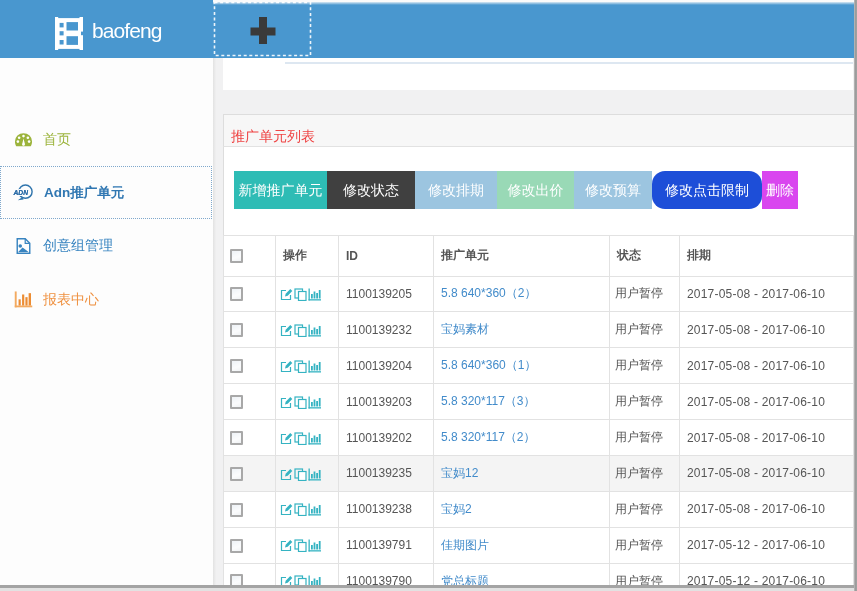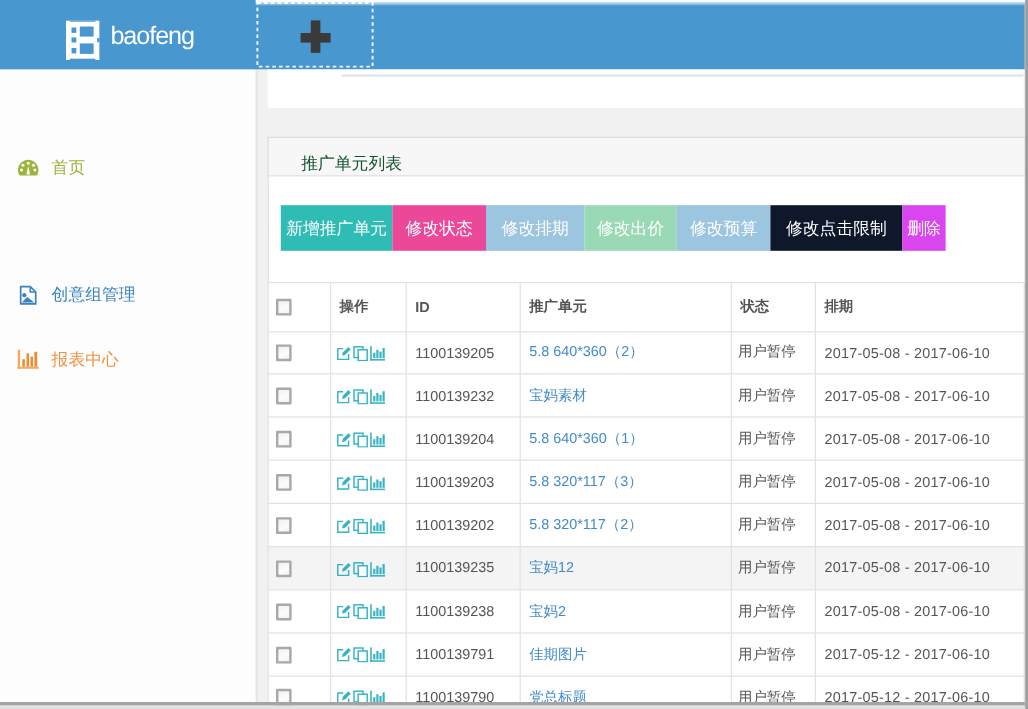--- a/index.html
+++ b/index.html
@@ -16,21 +16,21 @@
   #sidediv{left:213px;top:58px;width:3px;height:527px;background:linear-gradient(to right,#e2e2e2,#f0f0f1);}
   .mitem{position:absolute;left:0;width:212px;height:54px;}
   .mico{position:absolute;left:14px;top:50%;transform:translateY(-50%);width:19px;height:19px;}
   .mtext{position:absolute;left:43px;top:50%;transform:translateY(-50%);font-size:14px;white-space:nowrap;}
   
   #content{left:216px;top:58px;width:638px;height:527px;background:#f1f1f2;}
   #whitestrip{left:223px;top:58px;width:630px;height:32px;background:#fff;}
   #thinline{left:285px;top:62px;width:568px;height:2px;background:#dde7f1;}
   #panel{left:223px;top:114px;width:630px;height:470px;background:#fff;border:1px solid #dddddd;}
   #panelhead{left:223px;top:114px;width:630px;height:31px;background:#f7f7f7;border:1px solid #dddddd;border-bottom:1px solid #e2e2e2;}
-  #panelhead span{position:absolute;left:27px;top:13px;font-size:14px;color:#14532d;}
+  #panelhead span{position:absolute;left:7px;top:13px;font-size:14px;color:#ef4444;}
   
   #btnrow{left:234px;top:171px;height:38px;display:flex;}
   .btn{height:38px;line-height:38px;text-align:center;color:#fff;font-size:14px;white-space:nowrap;}
   
   #tbl{left:223px;top:235px;border-collapse:collapse;table-layout:fixed;background:#fff;}
   #tbl td{border:1px solid #e2e2e2;padding:0 0 0 7px;font-size:12px;color:#555;overflow:hidden;white-space:nowrap;}
   #tbl thead td{font-weight:bold;color:#555;}
   #tbl thead tr{height:40.5px;padding-left:41px;}
   #tbl tbody tr{height:35.9px;}
   #tbl a{color:#428bca;text-decoration:none;}
@@ -76,20 +76,29 @@
       <circle cx="10" cy="5.9" r="1.35" fill="#fff"></circle>
       <circle cx="5.4" cy="7.6" r="1.35" fill="#fff"></circle>
       <circle cx="14.6" cy="7.6" r="1.35" fill="#fff"></circle>
       <circle cx="4.1" cy="11.7" r="1.35" fill="#fff"></circle>
       <circle cx="15.9" cy="11.7" r="1.35" fill="#fff"></circle>
       <path fill="#fff" d="M8.8 15.4 a 1.8 1.8 0 0 0 2.4 0 c.5-.5.4-1.1.1-1.9 l-1.3-5.2 -1.2 5.2 c-.3.8-.5 1.4 0 1.9z"></path>
     </svg>
     <span class="mtext" style="color:#9cb43c;">首页</span>
   </div>
 
+  <div class="mitem" style="top:166px;height:53px;border:1px dotted #7fa8cc;box-sizing:border-box;">
+    <svg class="mico" viewBox="0 0 20 20" style="overflow:visible;">
+      <circle cx="11" cy="8.6" r="7" fill="none" stroke="#3075ad" stroke-width="1.5"></circle>
+      <path fill="#3075ad" d="M7.8 14.2 L3 17.6 L9 16.9 Z"></path>
+      <text x="-1.5" y="12.6" font-size="7" font-weight="bold" font-style="italic" fill="#2d6da8" stroke="#fdfdfd" stroke-width="2" paint-order="stroke" font-family="Liberation Sans,sans-serif">ADN</text>
+      <text x="-1.5" y="12.6" font-size="7" font-weight="bold" font-style="italic" fill="#2d6da8" font-family="Liberation Sans,sans-serif">ADN</text>
+    </svg>
+    <span class="mtext" style="color:#3077b2;font-weight:bold;font-size:13.5px;">Adn推广单元</span>
+  </div>
 
   <div class="mitem" style="top:219px;">
     <svg class="mico" viewBox="0 0 20 20">
       <path fill="none" stroke="#3884c0" stroke-width="1.5" d="M3.4 2.4 H11.8 L16.6 7.2 V17.6 H3.4 Z"></path>
       <path fill="none" stroke="#3884c0" stroke-width="1.3" d="M11.8 2.4 V7.2 H16.6"></path>
       <circle cx="6.6" cy="10" r="1.9" fill="#3884c0"></circle>
       <path fill="#3884c0" d="M4.4 16.3 L9 11.6 L12.6 14.3 L15.3 16.3 Z"></path>
     </svg>
     <span class="mtext" style="color:#3884c0;">创意组管理</span>
   </div>
@@ -112,25 +121,25 @@
   <div id="content" class="abs"></div>
   <div id="whitestrip" class="abs"></div>
   <div id="thinline" class="abs"></div>
   <div id="panel" class="abs"></div>
   <div id="panelhead" class="abs">
       <span>推广单元列表</span>
     </div>
 
   <div id="btnrow" class="abs">
     <div class="btn" style="width:93px;background:#2ebcb5;">新增推广单元</div>
-    <div class="btn" style="width:78px;background:#ec4899;">修改状态</div>
+    <div class="btn" style="width:88px;background:#404040;">修改状态</div>
     <div class="btn" style="width:82px;background:#9cc5e0;">修改排期</div>
     <div class="btn" style="width:77px;background:#99d9b6;">修改出价</div>
     <div class="btn" style="width:78px;background:#9cc5e0;">修改预算</div>
-    <div class="btn" style="width:110px;background:#0f172a;">修改点击限制</div>
+    <div class="btn" style="width:110px;background:#1d4ed8;border-radius:13px;">修改点击限制</div>
     <div class="btn" style="width:36px;background:#d946ef;">删除</div>
   </div>
 
   <table id="tbl" class="abs">
     <colgroup>
       <col style="width:52px">
         <col style="width:63px">
         <col style="width:95px">
         <col style="width:176px">
         <col style="width:70px">

